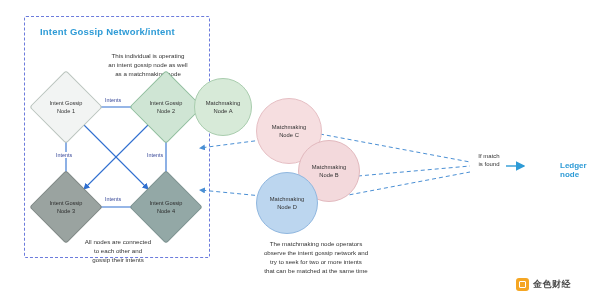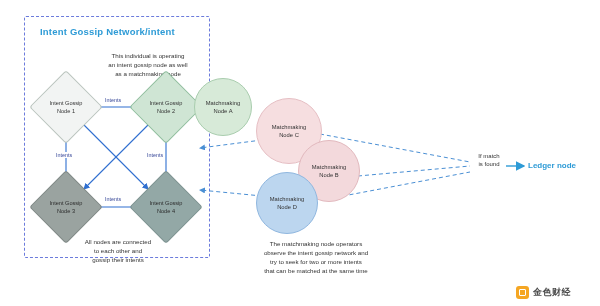--- a/index.html
+++ b/index.html
@@ -51,27 +51,27 @@
     box-sizing:border-box;
   }
   .c-green{background:#d7ead8;border:1px solid #a9cdae;color:#333;}
   .c-pink{background:#f6dee0;border:1px solid #e6bfc4;color:#333;}
   .c-pink2{background:#f3d9dc;border:1px solid #e2b9be;color:#333;}
   .c-blue{background:#bcd6ef;border:1px solid #90b7df;color:#333;}
   .edge-lbl{
     font-size:5.4px;color:#3a4a9a;background:#fff;padding:0 1px;
   }
   .ledger{
-    color:#2e9bd6;font-weight:bold;font-size:8px;
+    color:#2e9bd6;font-weight:bold;font-size:8px;margin-left:32px;
   }
   .ifmatch{
     font-size:6px;color:#333;line-height:1.4;text-align:center;
   }
   .logo-wrap{
-    display:flex;align-items:center;gap:4px;margin-top:8px;
+    display:flex;align-items:center;gap:4px;
   }
   .logo-mark{
     width:13px;height:13px;border-radius:3px;background:#f5a623;position:relative;
   }
   .logo-mark:after{
     content:"";position:absolute;left:3px;top:3px;width:7px;height:7px;
     border:1.6px solid #fff;border-radius:1px;box-sizing:border-box;
   }
   .logo-text{font-size:9px;color:#4a4a4a;font-weight:bold;letter-spacing:.5px;}
   svg{position:absolute;left:0;top:0;}

